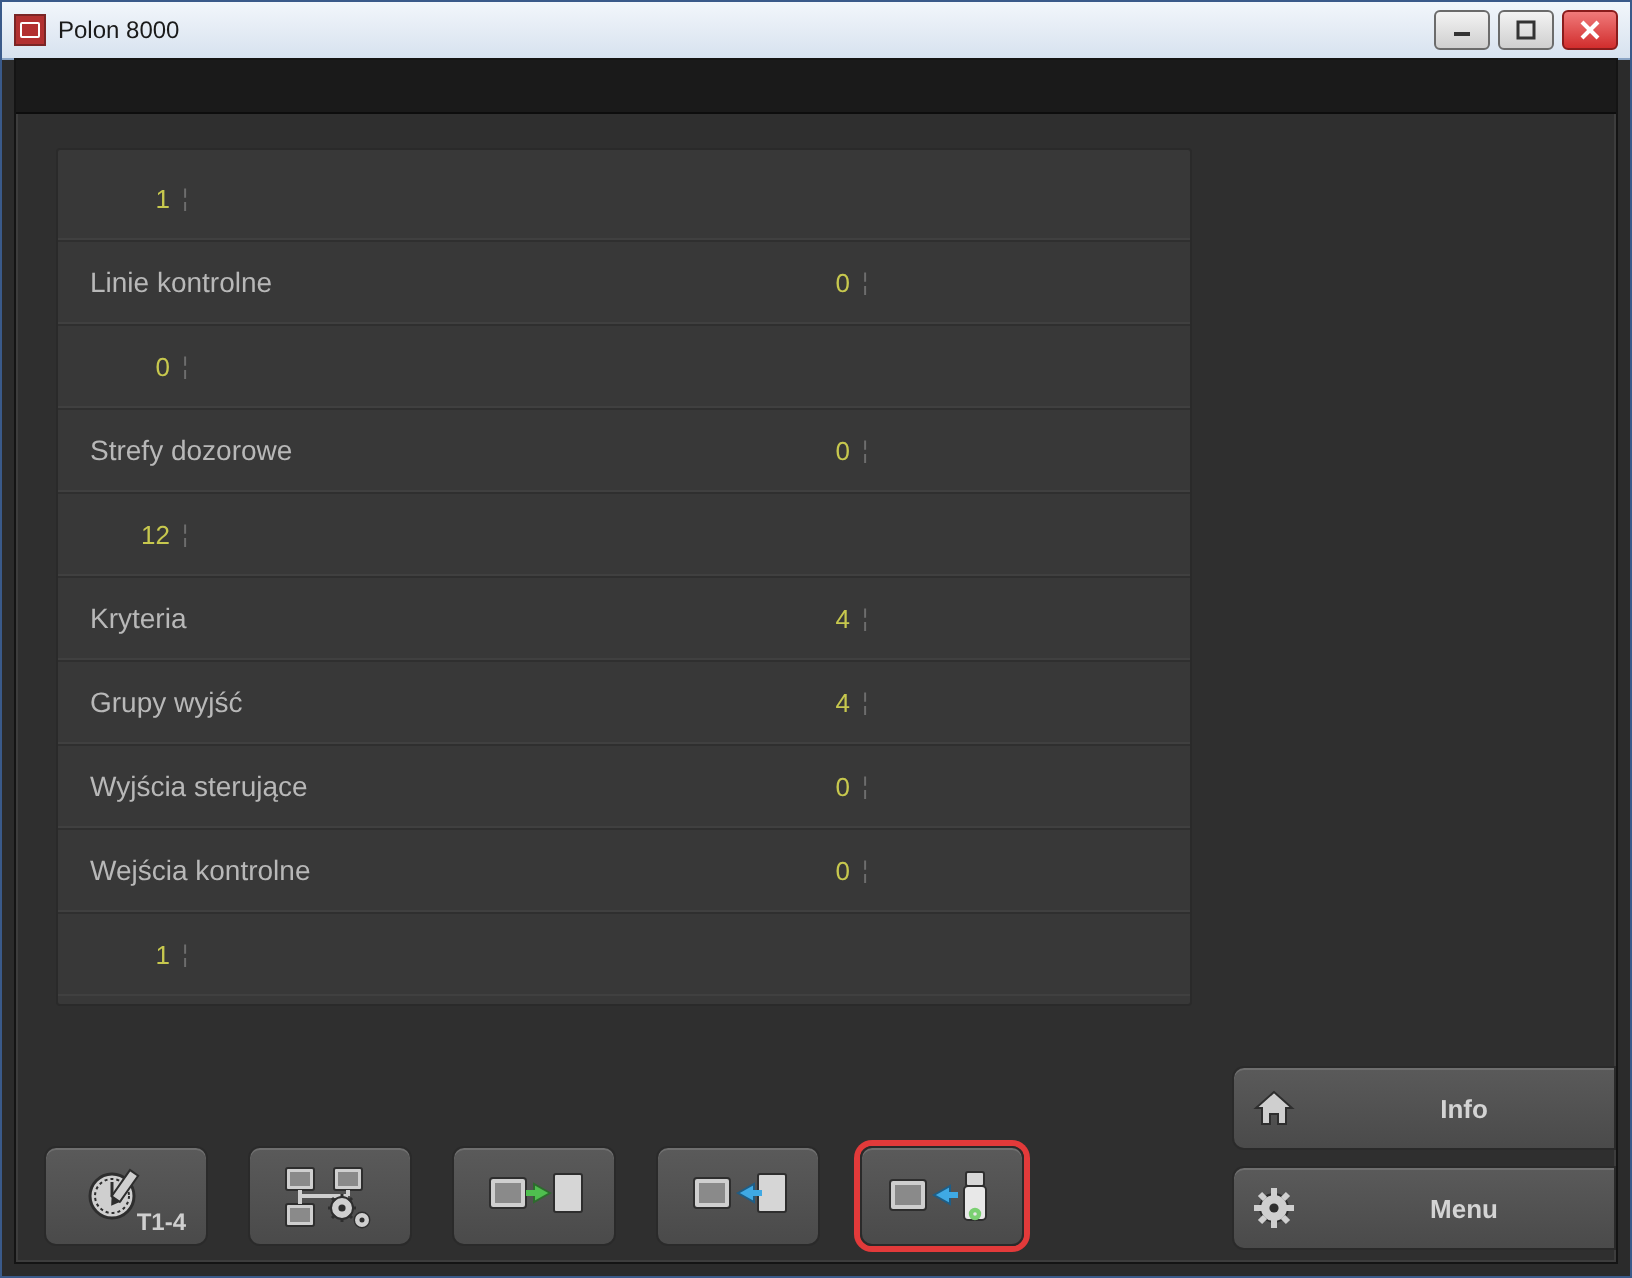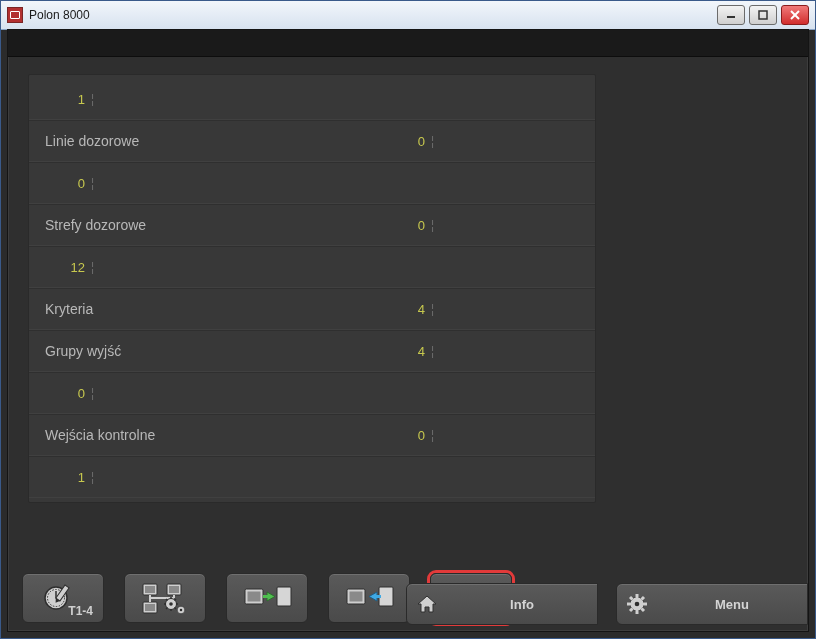--- a/index.html
+++ b/index.html
@@ -22,21 +22,21 @@
   .row:first-child{border-top:none;}
   .row .label{flex:0 0 340px;color:#b8b8b8;font-size:14px;}
   .row .val{width:40px;text-align:right;color:#c7c84e;font-size:13px;}
   .row .tick{color:#6d6d6d;font-size:12px;margin-left:6px;}
   
   .bottom-left{position:absolute;left:14px;bottom:8px;display:flex;gap:20px;}
   .tbtn{width:80px;height:48px;border-radius:6px;background:linear-gradient(#5a5a5a,#4a4a4a);border:1px solid #2a2a2a;box-shadow:inset 0 1px 0 #6f6f6f;display:flex;align-items:center;justify-content:center;position:relative;cursor:pointer;}
   .tbtn.highlight{box-shadow:0 0 0 3px #e23a3a, inset 0 1px 0 #6f6f6f;}
   .tbtn-label{position:absolute;bottom:4px;right:10px;color:#cfcfcf;font-size:12px;font-weight:bold;}
   
-  .side{position:absolute;right:0;bottom:6px;display:flex;flex-direction:row;gap:18px;justify-content:space-between;}
+  .side{position:absolute;right:0;bottom:6px;display:flex;flex-direction:column;gap:8px;justify-content:space-between;}
   .side-btn{width:190px;height:40px;border-radius:6px 0 0 6px;background:linear-gradient(#5a5a5a,#4a4a4a);border:1px solid #2a2a2a;box-shadow:inset 0 1px 0 #6f6f6f;display:flex;align-items:center;cursor:pointer;}
   .side-btn .ico{width:40px;display:flex;align-items:center;justify-content:center;}
   .side-btn .txt{flex:1;text-align:center;color:#d4d4d4;font-size:13px;font-weight:bold;}
   svg{overflow:visible;}
 </style>
 </head>
 <body>
 
 <div class="window">
   <div class="titlebar">
@@ -66,21 +66,21 @@
     <div class="topband"></div>
 
     <div class="content">
 
       <div class="list-panel">
         <div class="row">
           <span class="val">1</span>
           <span class="tick">¦</span>
         </div>
         <div class="row">
-          <span class="label">Linie dozorowe</span>
+          <span class="label">Linie kontrolne</span>
           <span class="val">0</span>
           <span class="tick">¦</span>
         </div>
         <div class="row">
           <span class="val">0</span>
           <span class="tick">¦</span>
         </div>
         <div class="row">
           <span class="label">Strefy dozorowe</span>
           <span class="val">0</span>
@@ -94,20 +94,21 @@
           <span class="label">Kryteria</span>
           <span class="val">4</span>
           <span class="tick">¦</span>
         </div>
         <div class="row">
           <span class="label">Grupy wyjść</span>
           <span class="val">4</span>
           <span class="tick">¦</span>
         </div>
         <div class="row">
+          <span class="label">Wyjścia sterujące</span>
           <span class="val">0</span>
           <span class="tick">¦</span>
         </div>
         <div class="row">
           <span class="label">Wejścia kontrolne</span>
           <span class="val">0</span>
           <span class="tick">¦</span>
         </div>
         <div class="row">
           <span class="val">1</span>

